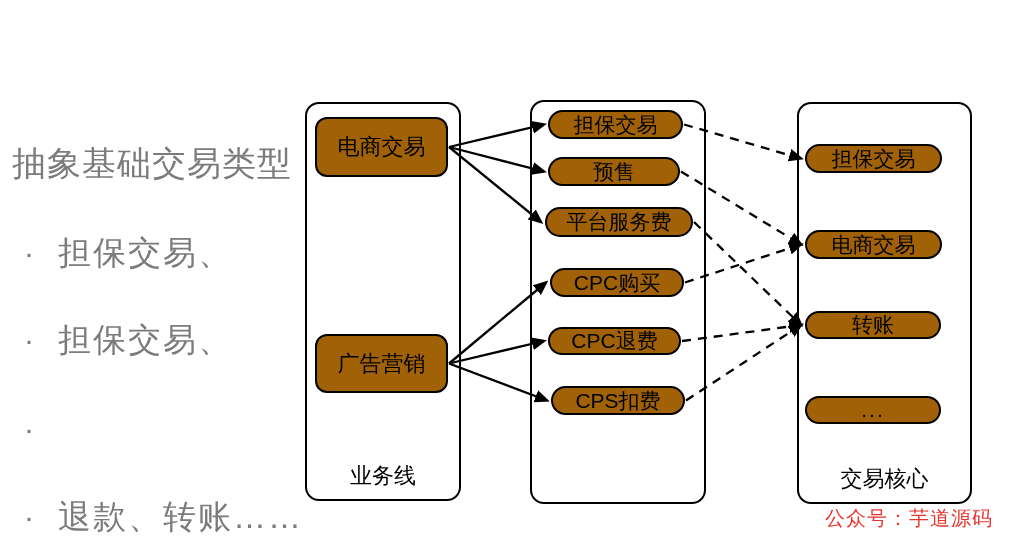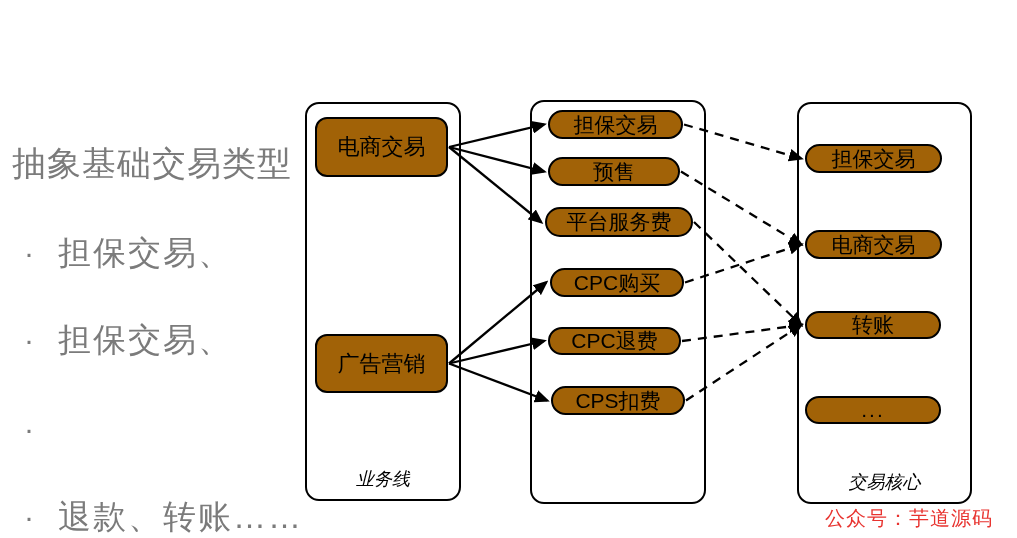--- a/index.html
+++ b/index.html
@@ -19,21 +19,21 @@
   #bullet-0{top:233px;} #bullet-1{top:320px;} #bullet-2{top:409px;} #bullet-3{top:497px;}
   
   .group-box{
     position:absolute;border:2.5px solid #000;border-radius:14px;background:#fff;
   }
   #group-business{left:305px;top:102px;width:152px;height:395px;}
   #group-middle  {left:530px;top:100px;width:172px;height:400px;}
   #group-core    {left:787px;top:102px;width:171px;height:398px;margin-left:10px;}
   .group-label{
     position:absolute;bottom:8px;left:0;width:100%;text-align:center;
-    font-size:18px;color:#000;white-space:nowrap;font-style:italic;
+    font-size:22px;color:#000;white-space:nowrap;
   }
   
   .node{
     position:absolute;border:2.5px solid #000;border-radius:12px;background:#a16207;
     display:flex;align-items:center;justify-content:center;
     font-size:22px;color:#000;white-space:nowrap;z-index:2;box-sizing:border-box;
   }
   .pill{border-radius:15px;font-size:21px;}
   #node-ecommerce{left:315px;top:117px;width:133px;height:60px;}
   #node-ads      {left:315px;top:334px;width:133px;height:59px;}

